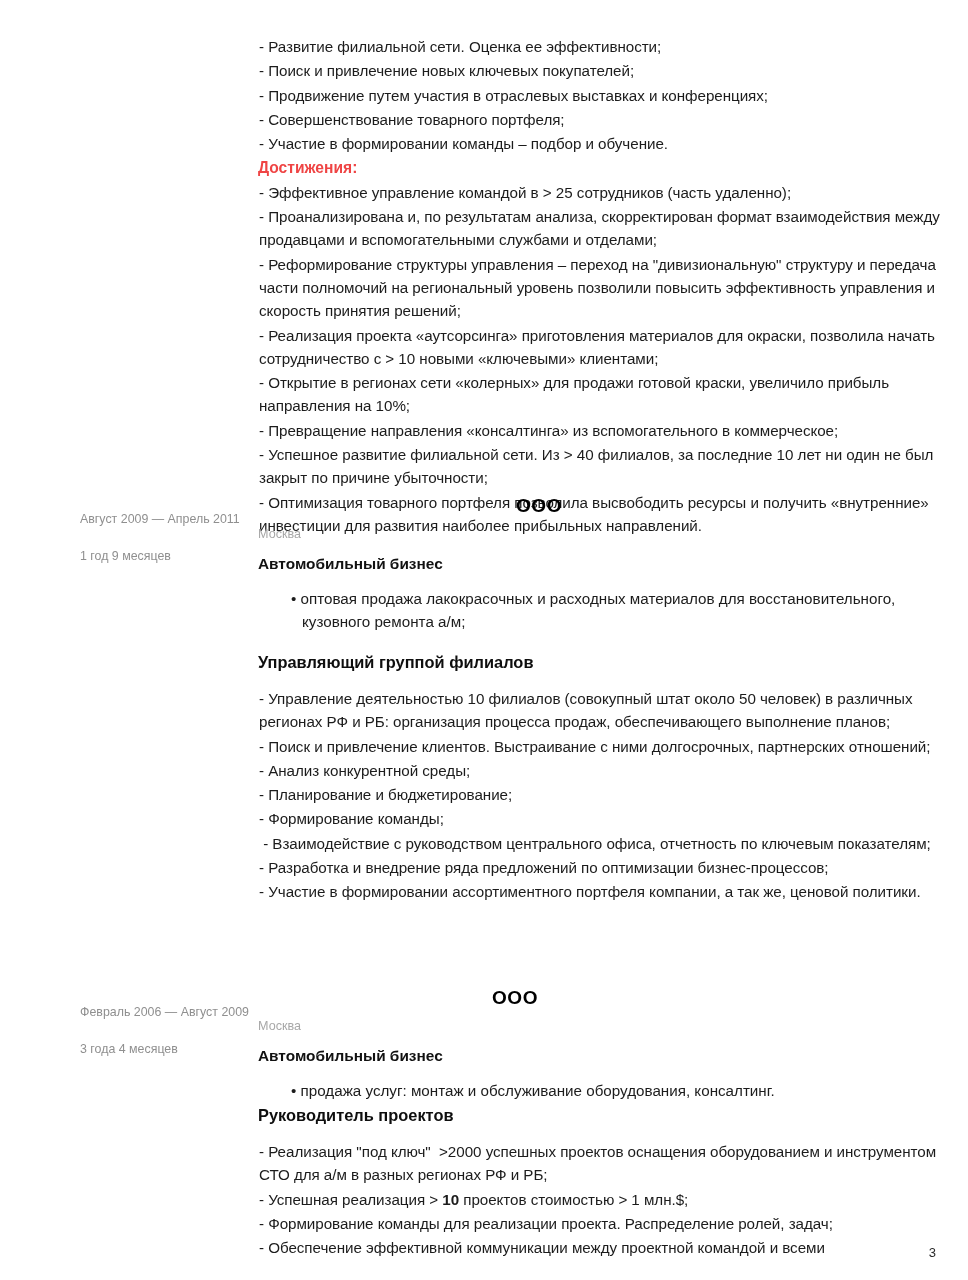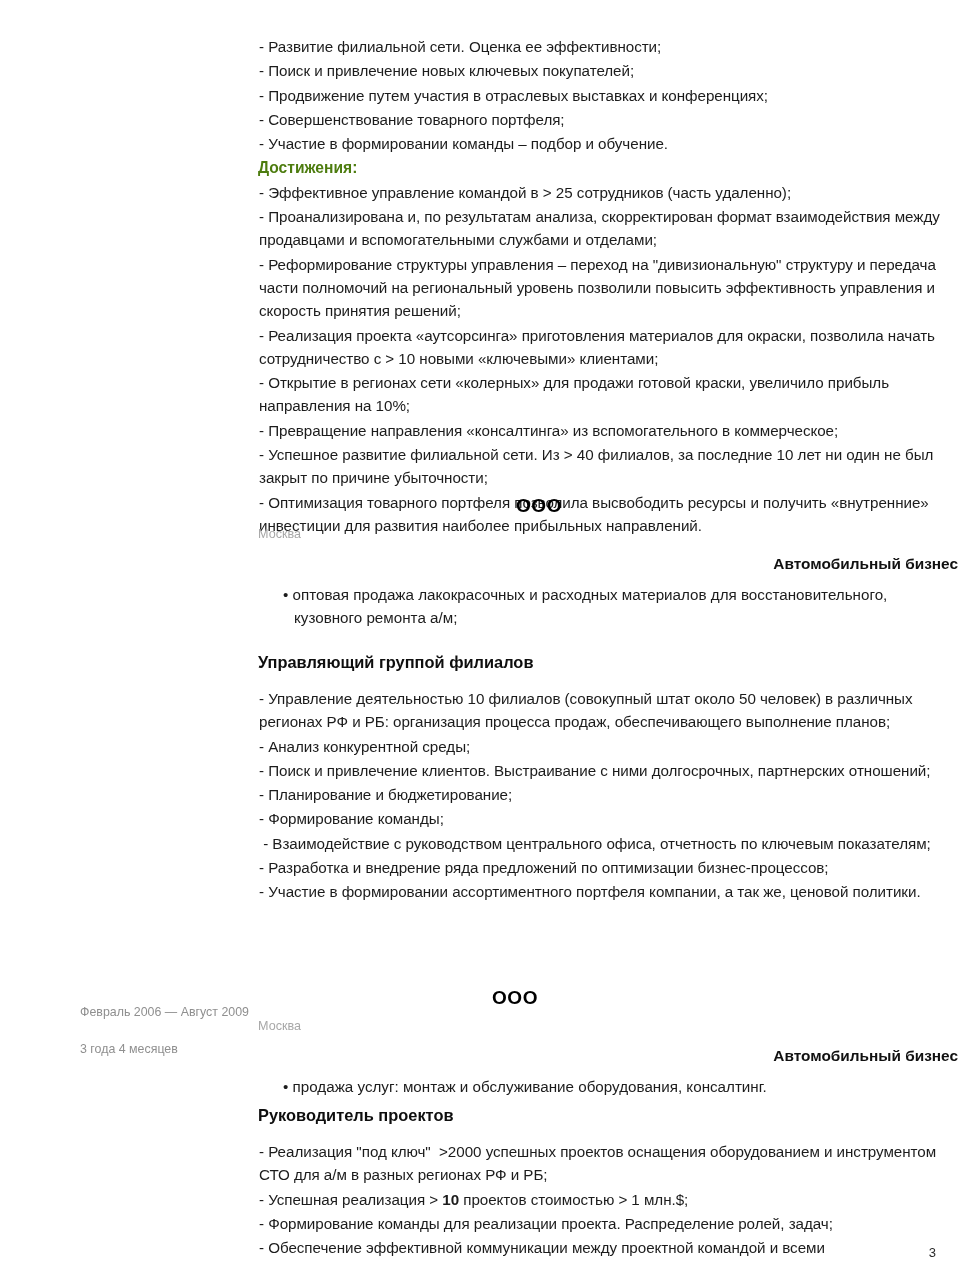--- a/index.html
+++ b/index.html
@@ -38,21 +38,21 @@
     white-space: pre-wrap;
     margin: 1px;
     letter-spacing: -0.05px;
   }
 
   .section-heading {
     font-size: 15.6px;
     font-weight: bold;
     line-height: 23.3px;
     margin: 0;
-    color: #4d7c0f;
+    color: #ef4444;
   }
 
   
   .entry-dates {
     position: absolute;
     left: 80px;
     width: 180px;
     text-align: left;
     font-size: 12.4px;
     line-height: 18.5px;
@@ -75,35 +75,34 @@
     color: #a8a8a8;
     margin: 0;
   }
 
   .company-industry {
     font-size: 15.4px;
     font-weight: bold;
     line-height: 23px;
     color: #111111;
     margin: 0;
-    text-align: right;
   }
 
   .bullets {
     margin: 0;
     padding: 0;
     list-style: none;
   }
   .bullets li {
     font-size: 15.2px;
     line-height: 23.3px;
     color: #1c1c1c;
     padding-left: 32px;
     text-indent: -11px;
-    margin: 4px;
+    margin: 12px;
     white-space: pre-wrap;
   }
   .bullets li::before {
     content: "\2022\00a0";
   }
 
   .job-title {
     font-size: 16.4px;
     font-weight: bold;
     line-height: 24px;
@@ -138,36 +137,40 @@
     <p class="para">- Эффективное управление командой в &gt; 25 сотрудников (часть удаленно);</p>
     <p class="para">- Проанализирована и, по результатам анализа, скорректирован формат взаимодействия между продавцами и вспомогательными службами и отделами;</p>
     <p class="para">- Реформирование структуры управления – переход на "дивизиональную" структуру и передача части полномочий на региональный уровень позволили повысить эффективность управления и скорость принятия решений;</p>
     <p class="para">- Реализация проекта «аутсорсинга» приготовления материалов для окраски, позволила начать сотрудничество с &gt; 10 новыми «ключевыми» клиентами;</p>
     <p class="para">- Открытие в регионах сети «колерных» для продажи готовой краски, увеличило прибыль направления на 10%;</p>
     <p class="para">- Превращение направления «консалтинга» из вспомогательного в коммерческое;</p>
     <p class="para">- Успешное развитие филиальной сети. Из &gt; 40 филиалов, за последние 10 лет ни один не был закрыт по причине убыточности;</p>
     <p class="para">- Оптимизация товарного портфеля позволила высвободить ресурсы и получить «внутренние» инвестиции для развития наиболее прибыльных направлений.</p>
   </div>
 
+  <div class="entry-dates" style="top:491px;">
+    <div>Август 2009 — Апрель 2011</div>
+    <div>1 год 9 месяцев</div>
+  </div>
 
   <div class="main-col" style="top:487px;">
     <p class="company-name" style="text-align:center; width:318px; margin-left:122px;">ООО</p>
     <p class="company-city" style="margin-top:7px;">Москва</p>
     <p class="company-industry" style="margin-top:9px;">Автомобильный бизнес</p>
     <ul class="bullets" style="margin-top:8px;">
       <li>оптовая продажа лакокрасочных и расходных материалов для восстановительного, кузовного ремонта а/м;</li>
     </ul>
   </div>
 
   <div class="main-col" style="top:650px;">
     <p class="job-title">Управляющий группой филиалов</p>
     <div style="height:12px;"></div>
     <p class="para">- Управление деятельностью 10 филиалов (совокупный штат около 50 человек) в различных регионах РФ и РБ: организация процесса продаж, обеспечивающего выполнение планов;</p>
+    <p class="para">- Поиск и привлечение клиентов. Выстраивание с ними долгосрочных, партнерских отношений;</p>
     <p class="para">- Анализ конкурентной среды;</p>
-    <p class="para">- Поиск и привлечение клиентов. Выстраивание с ними долгосрочных, партнерских отношений;</p>
     <p class="para">- Планирование и бюджетирование;</p>
     <p class="para">- Формирование команды;</p>
     <p class="para"> - Взаимодействие с руководством центрального офиса, отчетность по ключевым показателям;</p>
     <p class="para">- Разработка и внедрение ряда предложений по оптимизации бизнес-процессов;</p>
     <p class="para">- Участие в формировании ассортиментного портфеля компании, а так же, ценовой политики.</p>
   </div>
 
   <div class="entry-dates" style="top:984px;">
     <div>Февраль 2006 — Август 2009</div>
     <div>3 года 4 месяцев</div>

